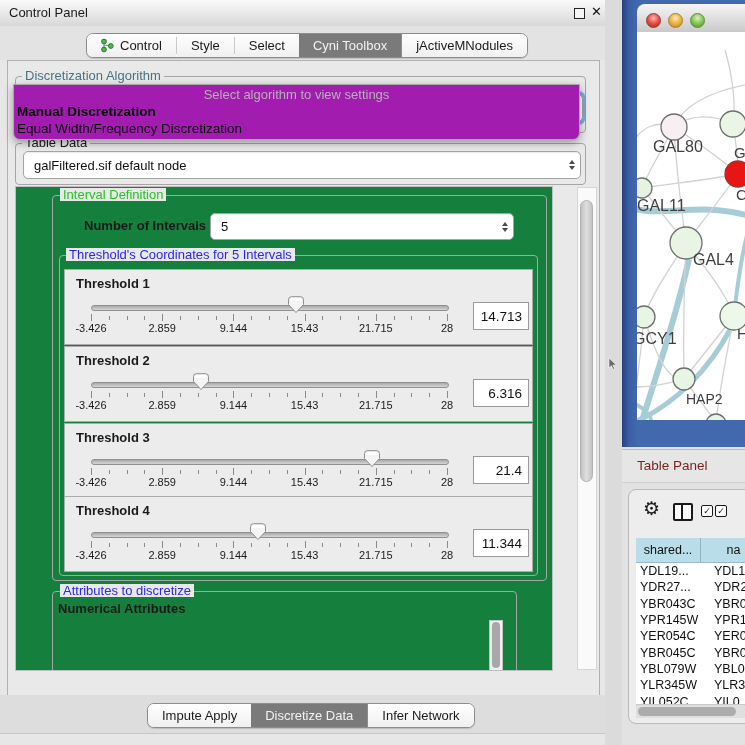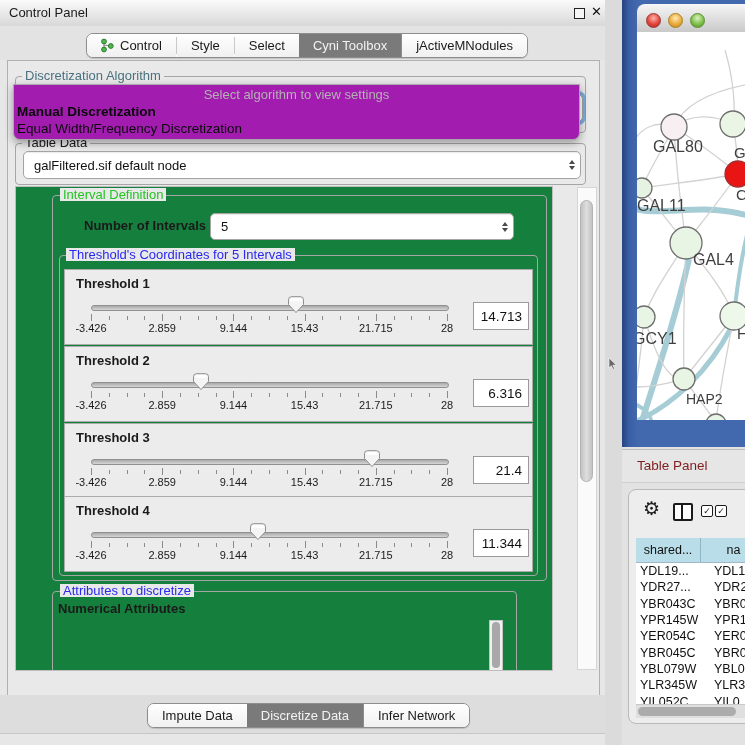--- a/index.html
+++ b/index.html
@@ -363,21 +363,21 @@
 
     <div class="abs" id="v-scroll">
       <div class="abs" id="v-thumb"></div>
     </div>
 
   </div>
 
   <div class="abs" id="bottom-strip">
     <div class="abs tabgroup" id="bottom-tabs">
       <div class="tab">
-          <span>Impute Data</span>
+          <span>Impute Apply</span>
         </div>
       <div class="tab sel">
           <span>Discretize Data</span>
         </div>
       <div class="tab bordered">
           <span>Infer Network</span>
         </div>
     </div>
   </div>
 </div>

